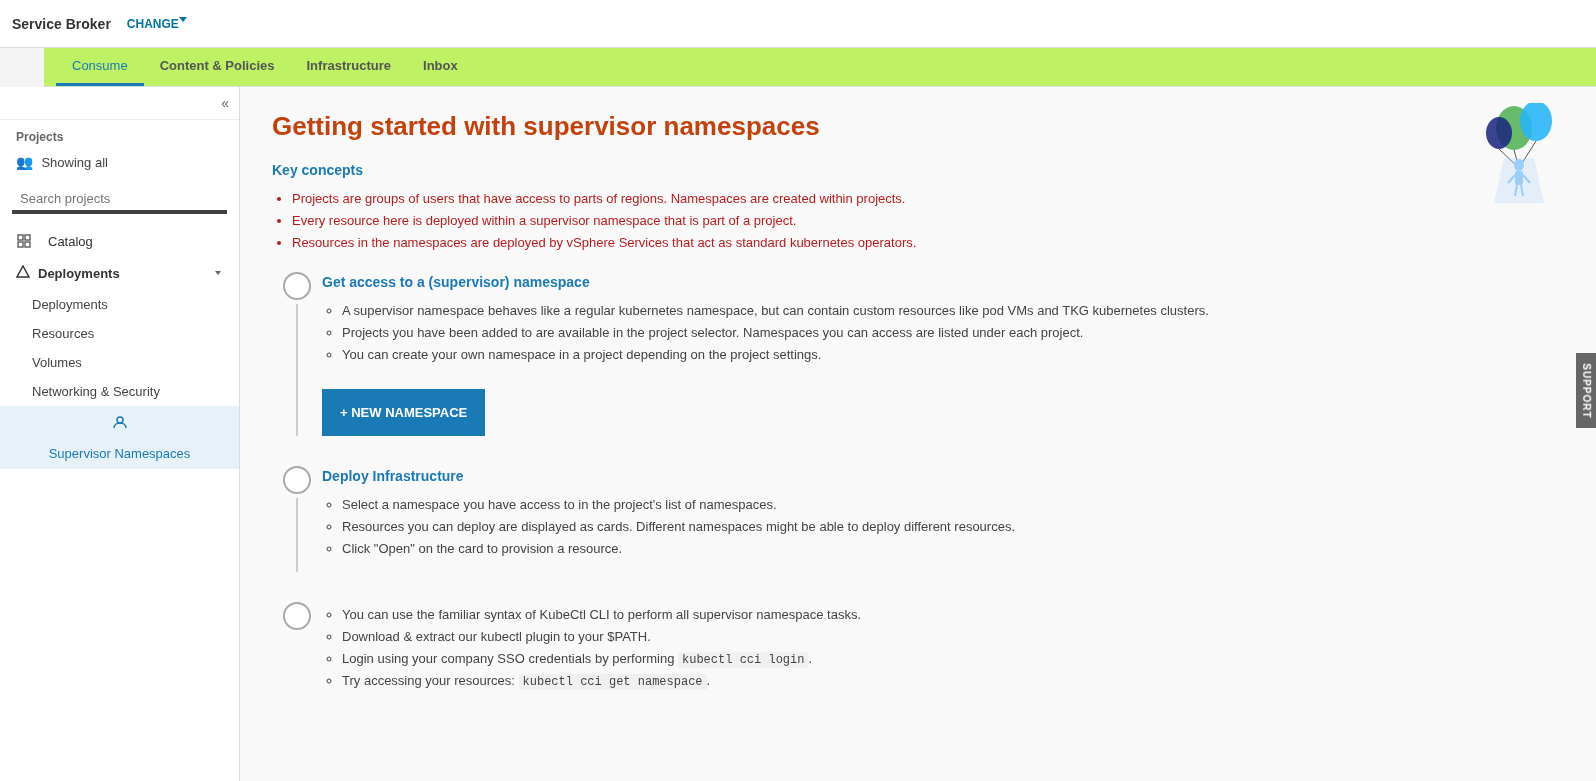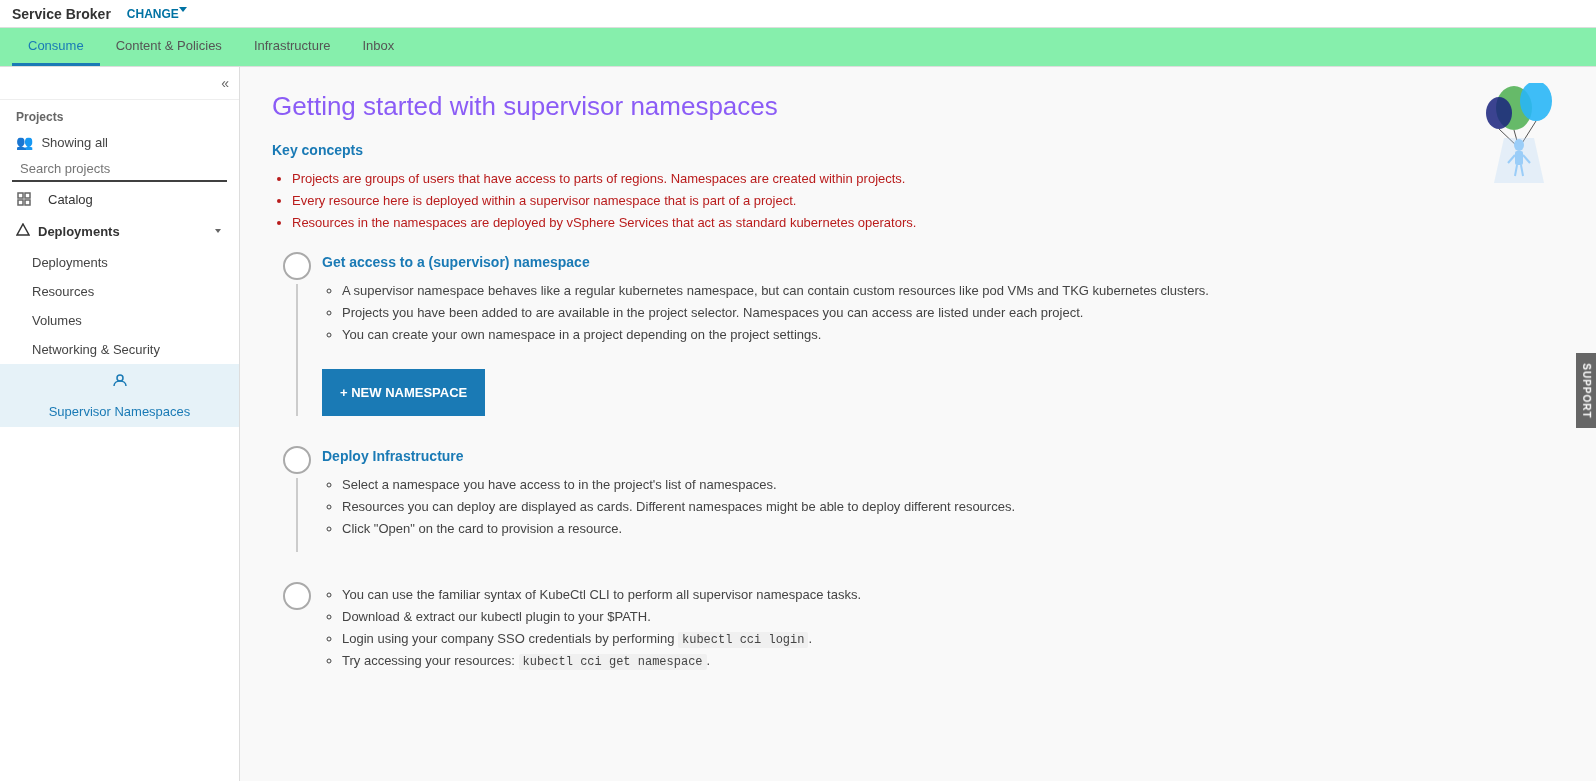--- a/index.html
+++ b/index.html
@@ -1,47 +1,47 @@
 <!DOCTYPE html>
 <html><head>
   <meta charset="utf-8">
   <style>
     * { box-sizing: border-box; margin: 0; padding: 0; }
     body { font-family: -apple-system, BlinkMacSystemFont, 'Segoe UI', Arial, sans-serif; font-size: 13px; color: #333; background: #f4f4f4; display: flex; flex-direction: column; height: 100vh; overflow: hidden; }
 
     
-    .top-bar { display: flex; align-items: center; background: #fff; border-bottom: 1px solid #ddd; padding: 0 12px; height: 28px; flex-shrink: 0; }
+    .top-bar { display: flex; align-items: center; background: #fff; border-bottom: 1px solid #ddd; padding: 0 12px; height: 48px; flex-shrink: 0; }
     .top-bar-title { font-size: 14px; font-weight: 600; color: #333; margin-right: 10px; }
     .change-btn { display: flex; align-items: flex-start; color: #0072a3; font-size: 12px; font-weight: 600; cursor: pointer; border: none; background: none; padding: 2px 6px; }
     .chevron-down { width: 0; height: 0; border-left: 4px solid transparent; border-right: 4px solid transparent; border-top: 5px solid #0072a3; display: inline-block; }
 
     
-    .nav-tabs { display: flex; align-items: center; background: #86efac; border-bottom: 1px solid #ddd; padding: 0 12px; flex-shrink: 0; }
-    .nav-tab { padding: 10px 16px; font-size: 13px; color: #555; cursor: pointer; border-bottom: 3px solid transparent; text-decoration: none; }
+    .nav-tabs { display: flex; align-items: center; background: #bef264; border-bottom: 1px solid #ddd; padding: 0 12px; flex-shrink: 0; margin-left: 44px; }
+    .nav-tab { padding: 10px 16px; font-size: 13px; color: #555; cursor: pointer; border-bottom: 3px solid transparent; text-decoration: none; font-weight: bold; }
     .nav-tab.active { color: #1a7ab5; border-bottom: 3px solid #1a7ab5; font-weight: 500; }
 
     
     .main-layout { display: flex; flex: 1; overflow: hidden; }
 
     
     .sidebar { width: 240px; background: #fff; border-right: 1px solid #ddd; display: flex; flex-direction: column; overflow-y: auto; flex-shrink: 0; }
     .sidebar-collapse-btn { display: flex; justify-content: flex-end; padding: 8px 10px; border-bottom: 1px solid #eee; }
     .collapse-icon { color: #666; font-size: 14px; cursor: pointer; }
     .sidebar-section-label { padding: 10px 16px 4px; font-size: 12px; color: #666; font-weight: 600; }
     .sidebar-item { display: flex; align-items: center; gap: 16px; padding: 8px 16px; cursor: pointer; color: #333; font-size: 13px; }
     .sidebar-item.active { background: #e6f2f8; color: #1a7ab5; font-weight: 500; flex-direction: column; }
     .sidebar-item-icon { width: 16px; height: 16px; color: #666; display: flex; align-items: center; justify-content: center; flex-shrink: 0; }
-    .sidebar-search { margin: 1px 12px; border: none; border-bottom: 2px solid #404040; padding: 4px 8px; font-size: 13px; width: calc(100% - 24px); outline: none; background: transparent; }
+    .sidebar-search { margin: 11px 12px; border: none; border-bottom: 4px solid #404040; padding: 4px 8px; font-size: 13px; width: calc(100% - 24px); outline: none; background: transparent; }
     .sidebar-sub-items { padding-left: 0; }
     .sidebar-sub-item { padding: 7px 16px 7px 32px; cursor: pointer; color: #444; font-size: 13px; }
     .deployments-header { display: flex; align-items: center; justify-content: space-between; padding: 8px 16px; cursor: pointer; color: #333; font-weight: 600; font-size: 13px; }
 
     
     .content { flex: 1; overflow-y: auto; padding: 24px 32px; background: #f9f9f9; position: relative; }
-    .page-title { font-size: 26px; font-weight: 400; color: #8b5cf6; margin-bottom: 20px; }
+    .page-title { font-size: 26px; font-weight: 700; color: #c2410c; margin-bottom: 20px; }
     .section-heading { color: #1a7ab5; font-size: 14px; font-weight: 600; margin-bottom: 10px; }
     .bullet-list { list-style: disc; padding-left: 20px; margin-bottom: 16px; }
     .bullet-list li { color: #b91c1c; font-size: 13px; line-height: 1.7; }
     .circle-bullet-list { list-style: circle; padding-left: 20px; margin-bottom: 12px; }
     .circle-bullet-list li { color: #444; font-size: 13px; line-height: 1.7; }
     .timeline-section { display: flex; gap: 0; margin-bottom: 28px; position: relative; }
     .timeline-left { display: flex; flex-direction: column; align-items: center; width: 50px; flex-shrink: 0; }
     .timeline-circle { width: 28px; height: 28px; border-radius: 50%; border: 2px solid #aaa; background: #fff; display: flex; align-items: center; justify-content: center; flex-shrink: 0; margin-top: 2px; }
     .timeline-line { width: 2px; background: #ccc; flex: 1; min-height: 20px; margin-top: 4px; }
     .timeline-content { flex: 1; padding-top: 4px; }

